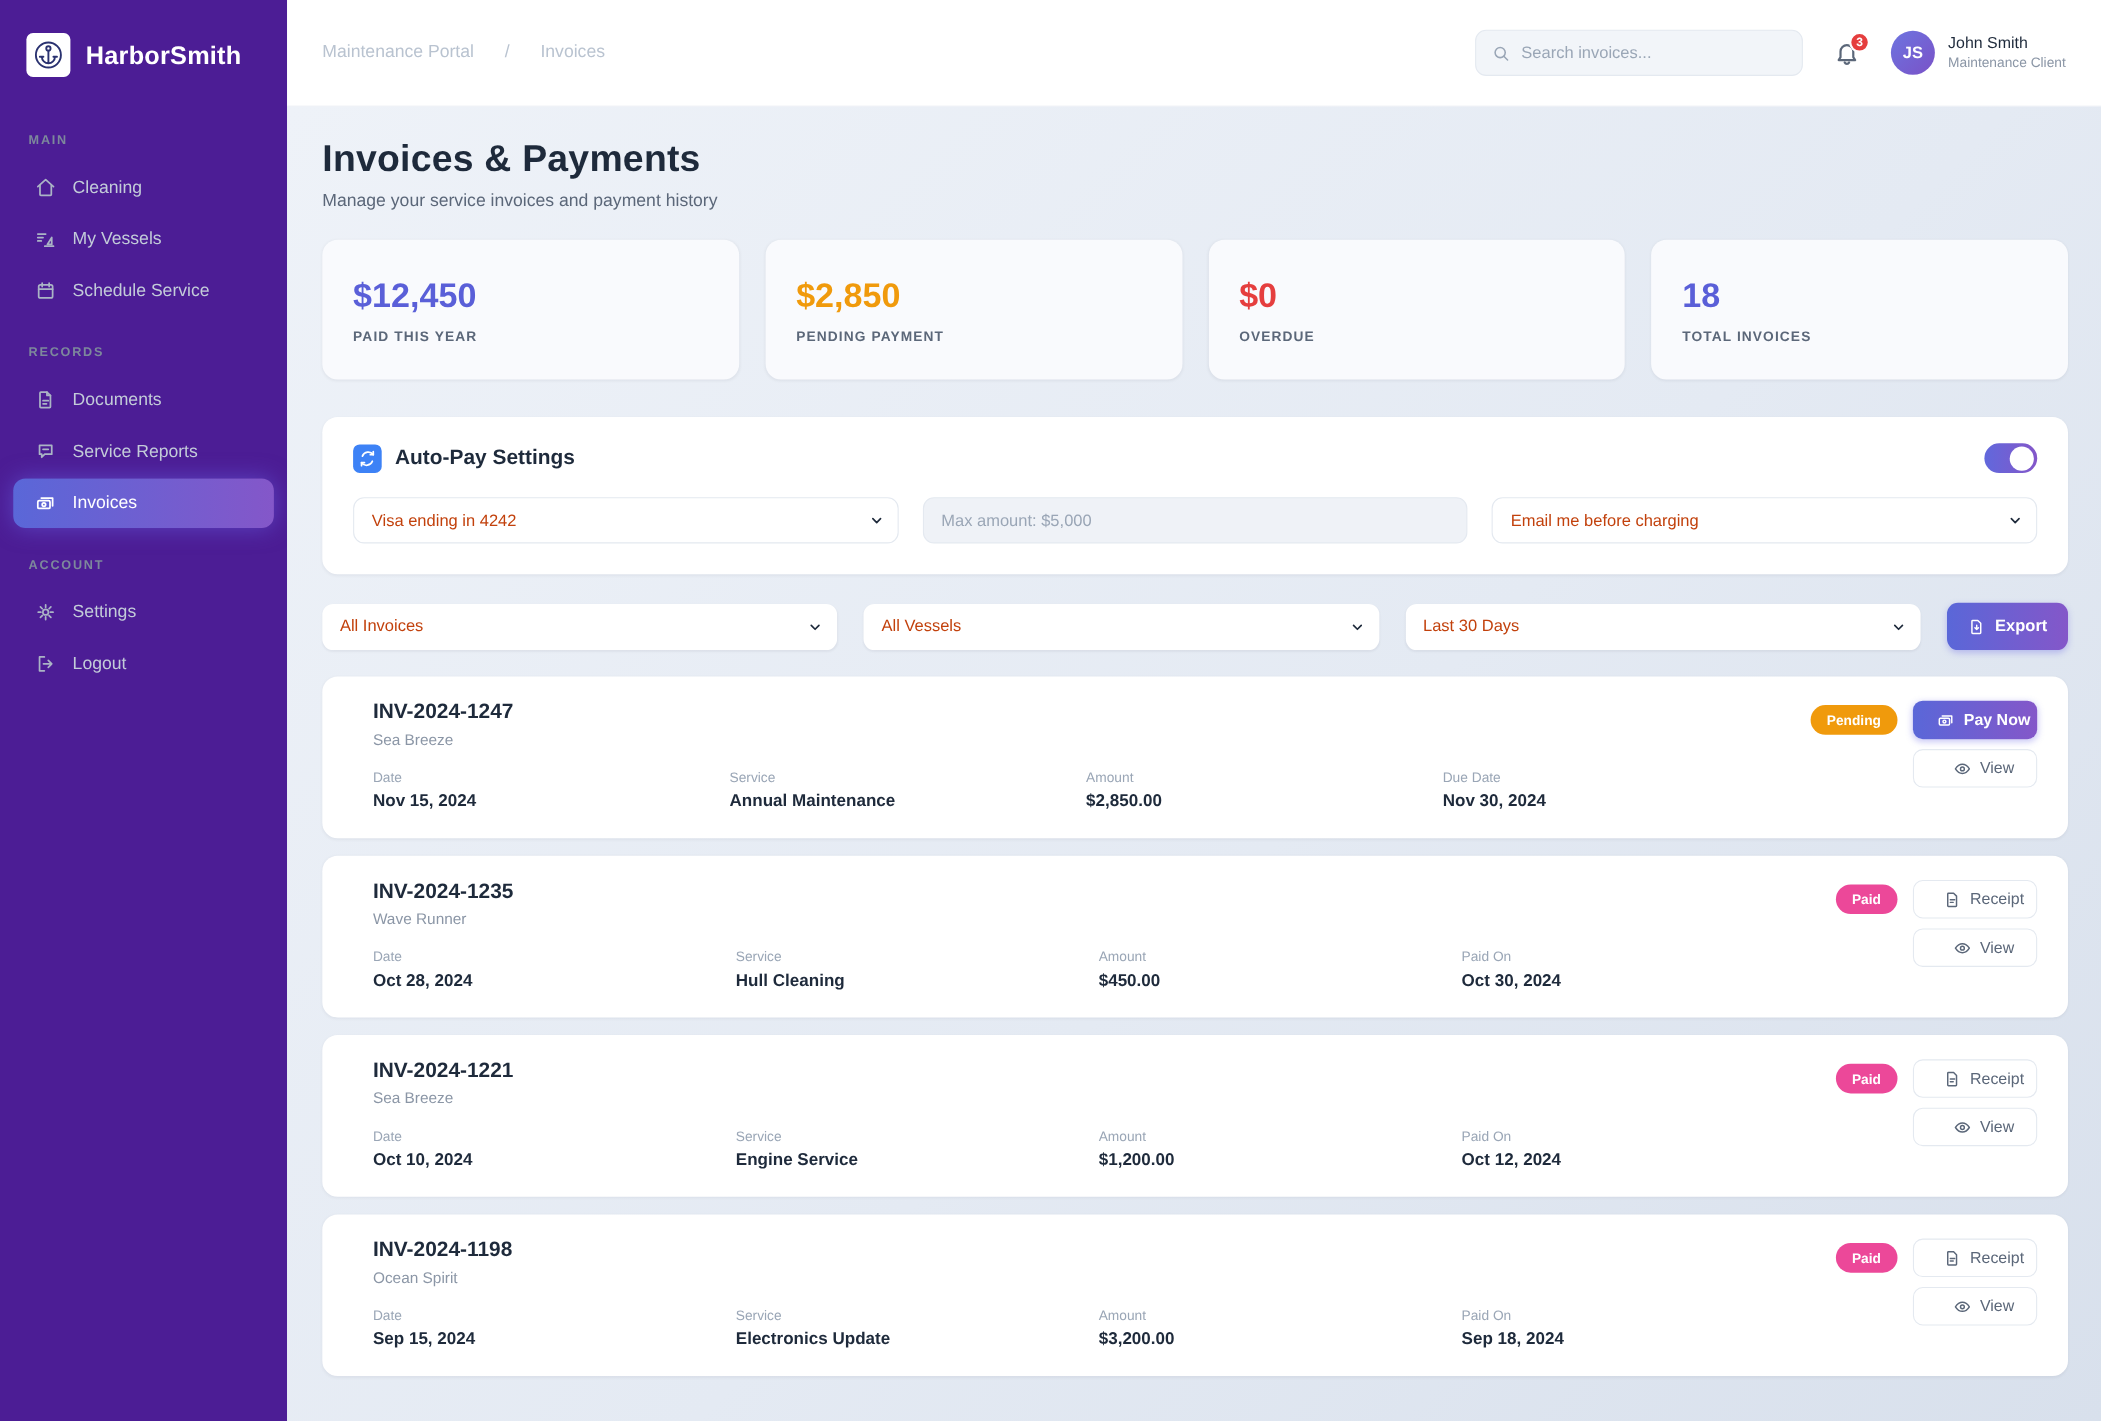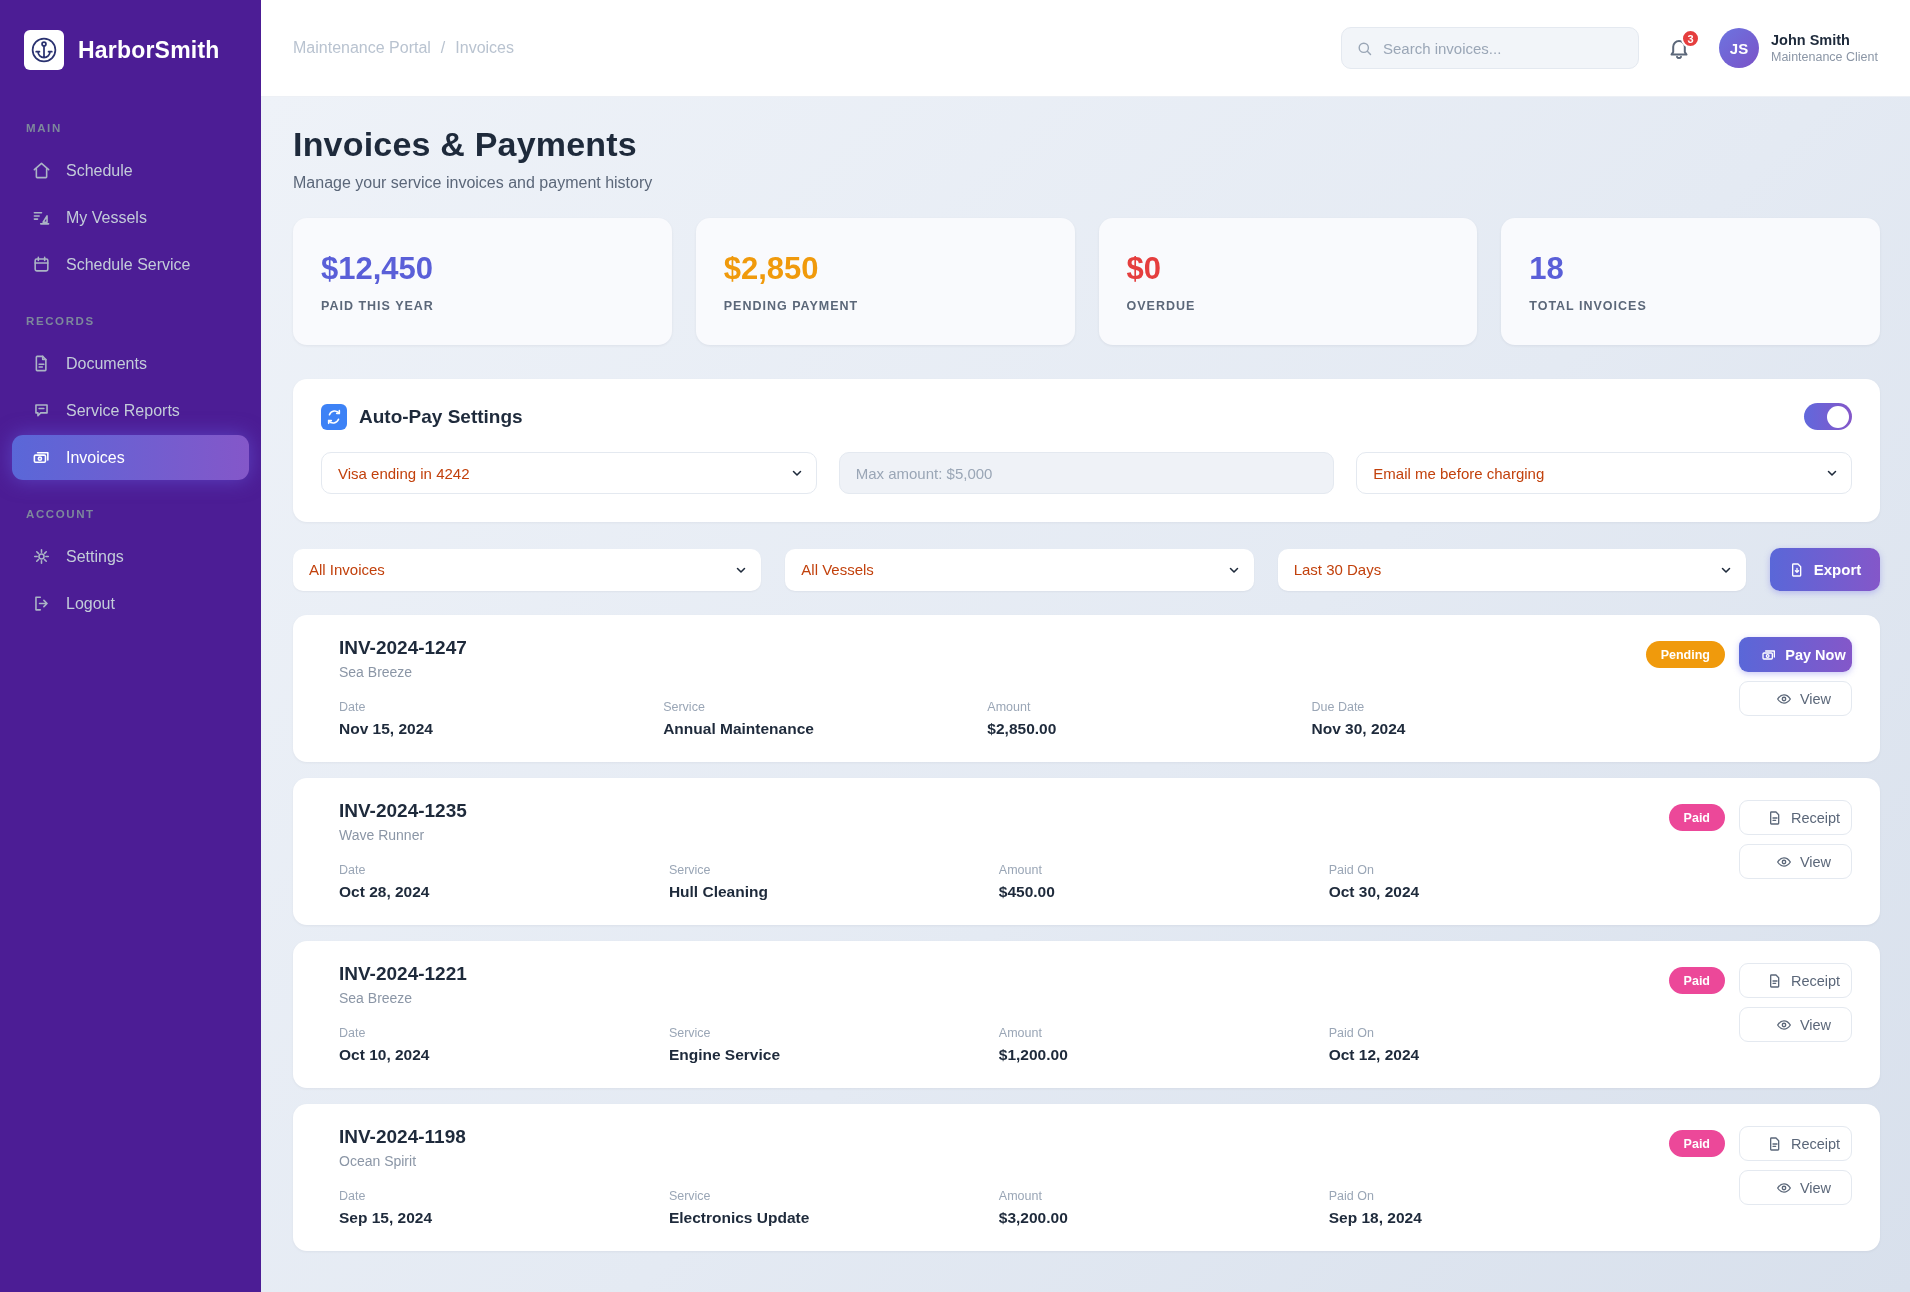--- a/index.html
+++ b/index.html
@@ -46,21 +46,21 @@
 
   
   .right { flex:1; display:flex; flex-direction:column; height:1292px; }
 
   
   .topbar {
     height:97px; background:#ffffff; flex:0 0 97px;
     display:flex; align-items:center; justify-content:space-between;
     padding:0 32px; border-bottom:1px solid #edf0f5;
   }
-  .breadcrumb { display:flex; align-items:flex-end; gap:10px; font-size:16px; color:#b9c3d0; }
+  .breadcrumb { display:flex; align-items:flex-end; gap:28px; font-size:16px; color:#b9c3d0; }
   .topbar-right { display:flex; align-items:center; gap:28px; }
   .searchbox {
     width:298px; height:42px; background:#f2f5f9; border:1px solid #e4e9f0;
     border-radius:10px; display:flex; align-items:center; gap:10px; padding:0 14px;justify-content:center;
   }
   .searchbox input {
     border:none; outline:none; background:transparent; flex:1;
     font-size:15px; color:#475569; font-family:"Liberation Sans", sans-serif;
   }
   .searchbox input::placeholder { color:#9aa6b6; }
@@ -72,21 +72,21 @@
     border-radius:10px; display:flex; align-items:center; justify-content:center;
     padding:0 4px; border:2px solid #ffffff;
   }
   .user-chip { display:flex; align-items:center; gap:12px; cursor:pointer; }
   .avatar {
     width:40px; height:40px; border-radius:50%;
     background:linear-gradient(135deg,#6d74e0 0%,#7a52c7 100%);
     color:#fff; font-size:15px; font-weight:bold;
     display:flex; align-items:center; justify-content:center;
   }
-  .user-name { font-size:14.5px; font-weight:bold; color:#1e2a3b; }
+  .user-name { font-size:14.5px; font-weight:normal; color:#1e2a3b; }
   .user-role { font-size:12.5px; color:#8b96a6; margin-top:2px; }
 
   
   .main {
     flex:1; overflow:hidden;
     background:linear-gradient(135deg,#eef2f8 0%,#e4eaf3 55%,#d8e0ec 100%);
     padding:28px 30px 0 32px;
   }
   .page-title { font-size:34px; font-weight:800; color:#1e2a3b; letter-spacing:.2px; }
   .page-subtitle { font-size:16px; color:#5b6779; margin-top:10px; }
@@ -213,21 +213,21 @@
 
   <div class="nav-section">
     <div class="nav-section-label">MAIN</div>
     <div class="nav-item">
       <span class="nav-icon">
         <svg width="19" height="19" viewBox="0 0 24 24" fill="none" stroke="currentColor" stroke-width="2" stroke-linecap="round" stroke-linejoin="round">
             <path d="M3 11l9-8 9 8"></path>
             <path d="M5.5 9.5V20a1 1 0 0 0 1 1h11a1 1 0 0 0 1-1V9.5"></path>
           </svg>
       </span>
-      <span>Schedule</span>
+      <span>Cleaning</span>
     </div>
     <div class="nav-item">
       <span class="nav-icon">
         <svg width="19" height="19" viewBox="0 0 24 24" fill="none" stroke="currentColor" stroke-width="2" stroke-linecap="round" stroke-linejoin="round">
             <path d="M3 6h9M3 10h6M3 14h4"></path>
             <path d="M14 18l5-8v8z"></path>
             <path d="M11 20h10"></path>
           </svg>
       </span>
       <span>My Vessels</span>

